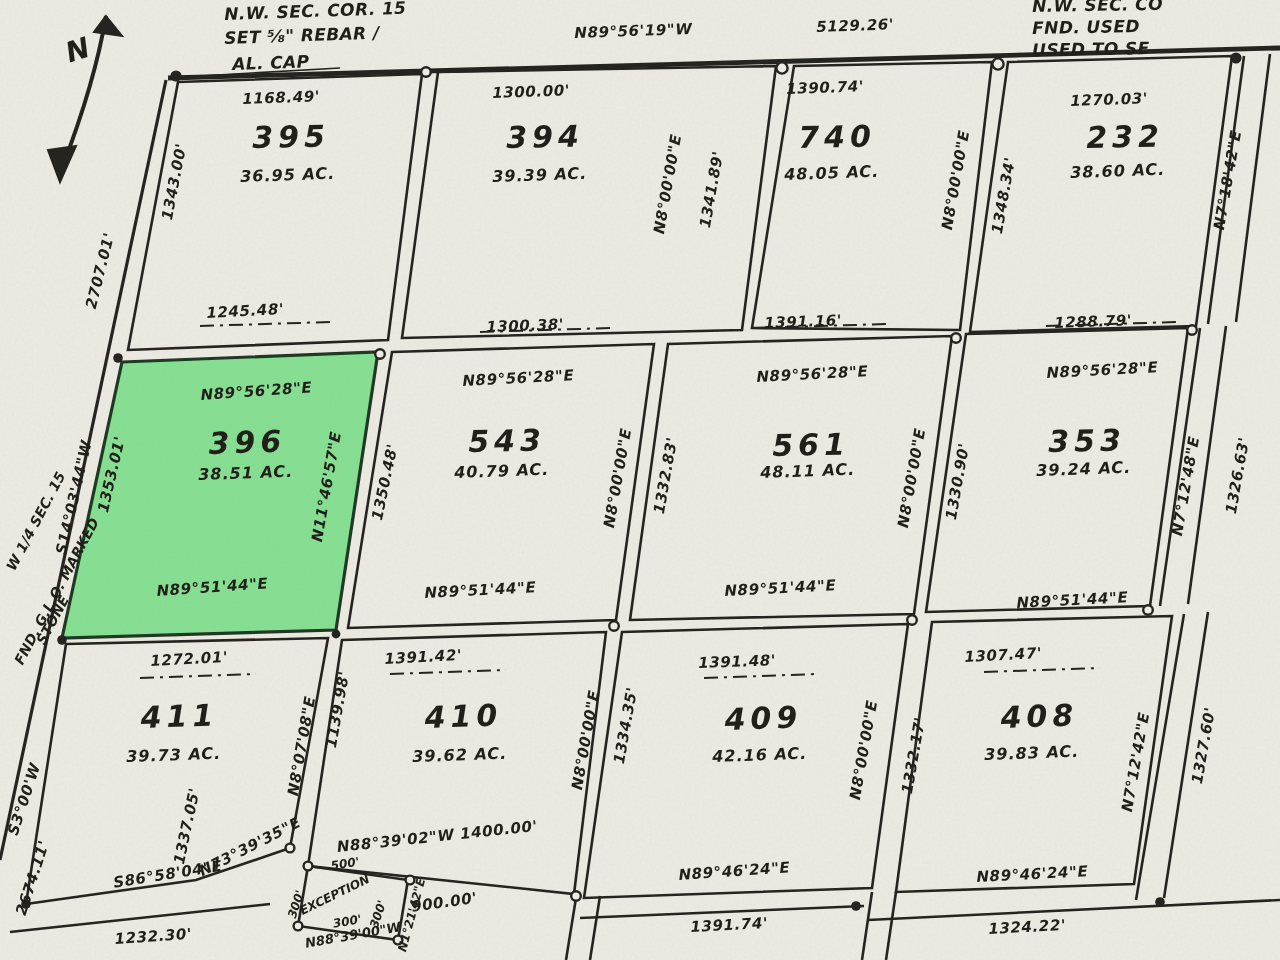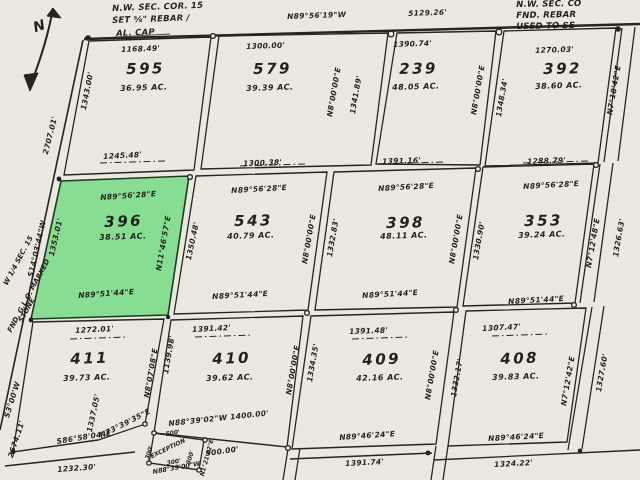--- a/index.html
+++ b/index.html
@@ -112,46 +112,46 @@
   </svg>
 
   <span class="lbl north" style="left:31px;top:20px;transform:rotate(-18deg)">N</span>
 
   <span class="lbl note" style="left:112px;top:3px;transform:rotate(-2deg)">N.W. SEC. COR. 15</span>
   <span class="lbl note" style="left:112px;top:15px;transform:rotate(-2deg)">SET ⅝" REBAR /</span>
   <span class="lbl note" style="left:116px;top:28px;transform:rotate(-2deg)">AL. CAP</span>
   <span class="lbl" style="left:287px;top:12px;transform:rotate(-2deg)">N89°56'19"W</span>
   <span class="lbl" style="left:408px;top:9px;transform:rotate(-2deg)">5129.26'</span>
   <span class="lbl note" style="left:516px;top:-1px;transform:rotate(-1deg)">N.W. SEC. CO</span>
-  <span class="lbl note" style="left:516px;top:10px;transform:rotate(-1deg)">FND. REBAR</span>
+  <span class="lbl note" style="left:516px;top:10px;transform:rotate(-1deg)">FND. USED</span>
   <span class="lbl note" style="left:516px;top:21px;transform:rotate(-1deg)">USED TO SE</span>
 
   <span class="lbl" style="left:121px;top:45px;transform:rotate(-2deg)">1168.49'</span>
-  <span class="lbl num" style="left:126px;top:60px;transform:rotate(-1deg)">595</span>
+  <span class="lbl num" style="left:126px;top:60px;transform:rotate(-1deg)">395</span>
   <span class="lbl area" style="left:120px;top:84px;transform:rotate(-2deg)">36.95 AC.</span>
   <span class="lbl" style="left:103px;top:152px;transform:rotate(-3deg)">1245.48'</span>
   <span class="lbl" style="left:79px;top:109px;transform:rotate(-79deg)">1343.00'</span>
   <span class="lbl" style="left:41px;top:153px;transform:rotate(-76deg)">2707.01'</span>
 
   <span class="lbl" style="left:246px;top:42px;transform:rotate(-2deg)">1300.00'</span>
-  <span class="lbl num" style="left:253px;top:60px;transform:rotate(-1deg)">579</span>
+  <span class="lbl num" style="left:253px;top:60px;transform:rotate(-1deg)">394</span>
   <span class="lbl area" style="left:246px;top:84px;transform:rotate(-2deg)">39.39 AC.</span>
   <span class="lbl" style="left:243px;top:159px;transform:rotate(-2deg)">1300.38'</span>
   <span class="lbl" style="left:325px;top:116px;transform:rotate(-80deg)">N8°00'00"E</span>
   <span class="lbl" style="left:348px;top:113px;transform:rotate(-80deg)">1341.89'</span>
 
   <span class="lbl" style="left:393px;top:40px;transform:rotate(-2deg)">1390.74'</span>
-  <span class="lbl num" style="left:399px;top:60px;transform:rotate(-1deg)">239</span>
+  <span class="lbl num" style="left:399px;top:60px;transform:rotate(-1deg)">740</span>
   <span class="lbl area" style="left:392px;top:83px;transform:rotate(-2deg)">48.05 AC.</span>
   <span class="lbl" style="left:382px;top:157px;transform:rotate(-2deg)">1391.16'</span>
   <span class="lbl" style="left:469px;top:114px;transform:rotate(-80deg)">N8°00'00"E</span>
   <span class="lbl" style="left:494px;top:116px;transform:rotate(-80deg)">1348.34'</span>
 
   <span class="lbl" style="left:535px;top:46px;transform:rotate(-2deg)">1270.03'</span>
-  <span class="lbl num" style="left:543px;top:60px;transform:rotate(-1deg)">392</span>
+  <span class="lbl num" style="left:543px;top:60px;transform:rotate(-1deg)">232</span>
   <span class="lbl area" style="left:535px;top:82px;transform:rotate(-2deg)">38.60 AC.</span>
   <span class="lbl" style="left:527px;top:157px;transform:rotate(-2deg)">1288.79'</span>
   <span class="lbl" style="left:605px;top:114px;transform:rotate(-80deg)">N7°18'42"E</span>
 
   <span class="lbl" style="left:100px;top:193px;transform:rotate(-4deg)">N89°56'28"E</span>
   <span class="lbl num" style="left:104px;top:213px;transform:rotate(-2deg)">396</span>
   <span class="lbl area" style="left:99px;top:233px;transform:rotate(-2deg)">38.51 AC.</span>
   <span class="lbl" style="left:47px;top:255px;transform:rotate(-77deg)">1353.01'</span>
   <span class="lbl" style="left:154px;top:270px;transform:rotate(-80deg)">N11°46'57"E</span>
   <span class="lbl" style="left:78px;top:291px;transform:rotate(-4deg)">N89°51'44"E</span>
@@ -162,21 +162,21 @@
 
   <span class="lbl" style="left:184px;top:259px;transform:rotate(-78deg)">1350.48'</span>
   <span class="lbl" style="left:231px;top:186px;transform:rotate(-3deg)">N89°56'28"E</span>
   <span class="lbl num" style="left:234px;top:212px;transform:rotate(-1deg)">543</span>
   <span class="lbl area" style="left:227px;top:232px;transform:rotate(-2deg)">40.79 AC.</span>
   <span class="lbl" style="left:212px;top:292px;transform:rotate(-3deg)">N89°51'44"E</span>
   <span class="lbl" style="left:300px;top:263px;transform:rotate(-80deg)">N8°00'00"E</span>
   <span class="lbl" style="left:325px;top:256px;transform:rotate(-80deg)">1332.83'</span>
 
   <span class="lbl" style="left:378px;top:184px;transform:rotate(-3deg)">N89°56'28"E</span>
-  <span class="lbl num" style="left:386px;top:214px;transform:rotate(-1deg)">398</span>
+  <span class="lbl num" style="left:386px;top:214px;transform:rotate(-1deg)">561</span>
   <span class="lbl area" style="left:380px;top:232px;transform:rotate(-2deg)">48.11 AC.</span>
   <span class="lbl" style="left:362px;top:291px;transform:rotate(-3deg)">N89°51'44"E</span>
   <span class="lbl" style="left:447px;top:263px;transform:rotate(-80deg)">N8°00'00"E</span>
   <span class="lbl" style="left:471px;top:259px;transform:rotate(-80deg)">1330.90'</span>
 
   <span class="lbl" style="left:523px;top:182px;transform:rotate(-3deg)">N89°56'28"E</span>
   <span class="lbl num" style="left:524px;top:212px;transform:rotate(-1deg)">353</span>
   <span class="lbl area" style="left:518px;top:231px;transform:rotate(-2deg)">39.24 AC.</span>
   <span class="lbl" style="left:508px;top:297px;transform:rotate(-3deg)">N89°51'44"E</span>
   <span class="lbl" style="left:584px;top:267px;transform:rotate(-80deg)">N7°12'48"E</span>

